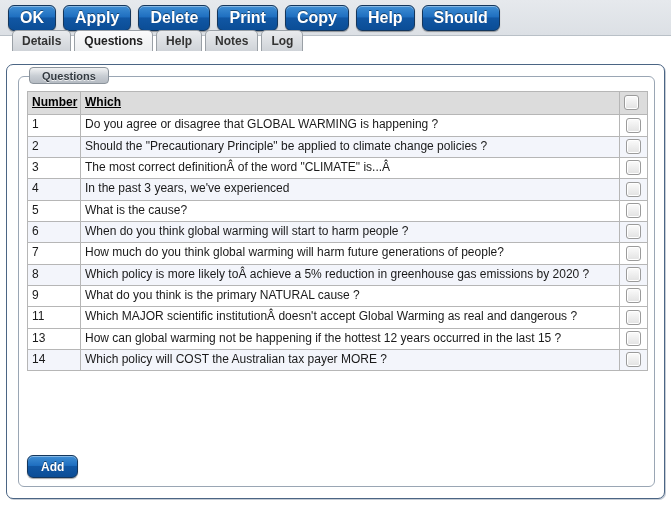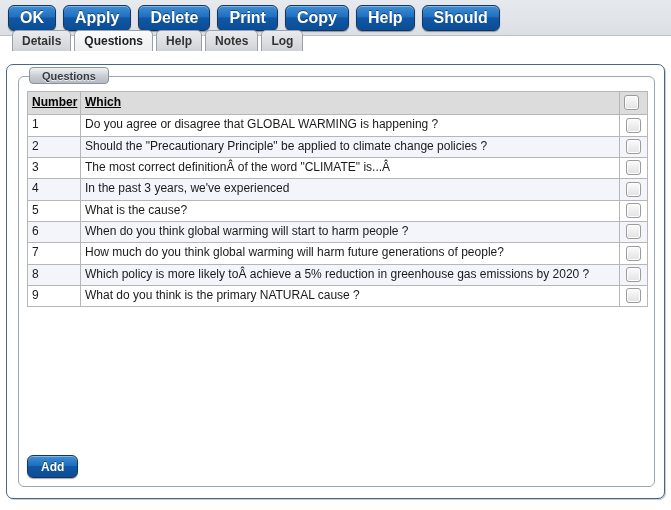--- a/index.html
+++ b/index.html
@@ -290,20 +290,35 @@
             <tr class="row-even">
               <td>8</td>
               <td>Which policy is more likely toÂ achieve a 5% reduction in greenhouse gas emissions by 2020 ?</td>
               <td class="cell-chk"><span class="cb"></span></td>
             </tr>
             <tr class="row-odd">
               <td>9</td>
               <td>What do you think is the primary NATURAL cause ?</td>
               <td class="cell-chk"><span class="cb"></span></td>
             </tr>
+            <tr class="row-odd">
+              <td>11</td>
+              <td>Which MAJOR scientific institutionÂ doesn't accept Global Warming as real and dangerous ?</td>
+              <td class="cell-chk"><span class="cb"></span></td>
+            </tr>
+            <tr class="row-odd">
+              <td>13</td>
+              <td>How can global warming not be happening if the hottest 12 years occurred in the last 15 ?</td>
+              <td class="cell-chk"><span class="cb"></span></td>
+            </tr>
+            <tr class="row-even">
+              <td>14</td>
+              <td>Which policy will COST the Australian tax payer MORE ?</td>
+              <td class="cell-chk"><span class="cb"></span></td>
+            </tr>
           </tbody>
       </table>
     </div>
 
     <div class="addwrap">
       <div class="btn-add">Add</div>
     </div>
 
   </div>
 </div>

